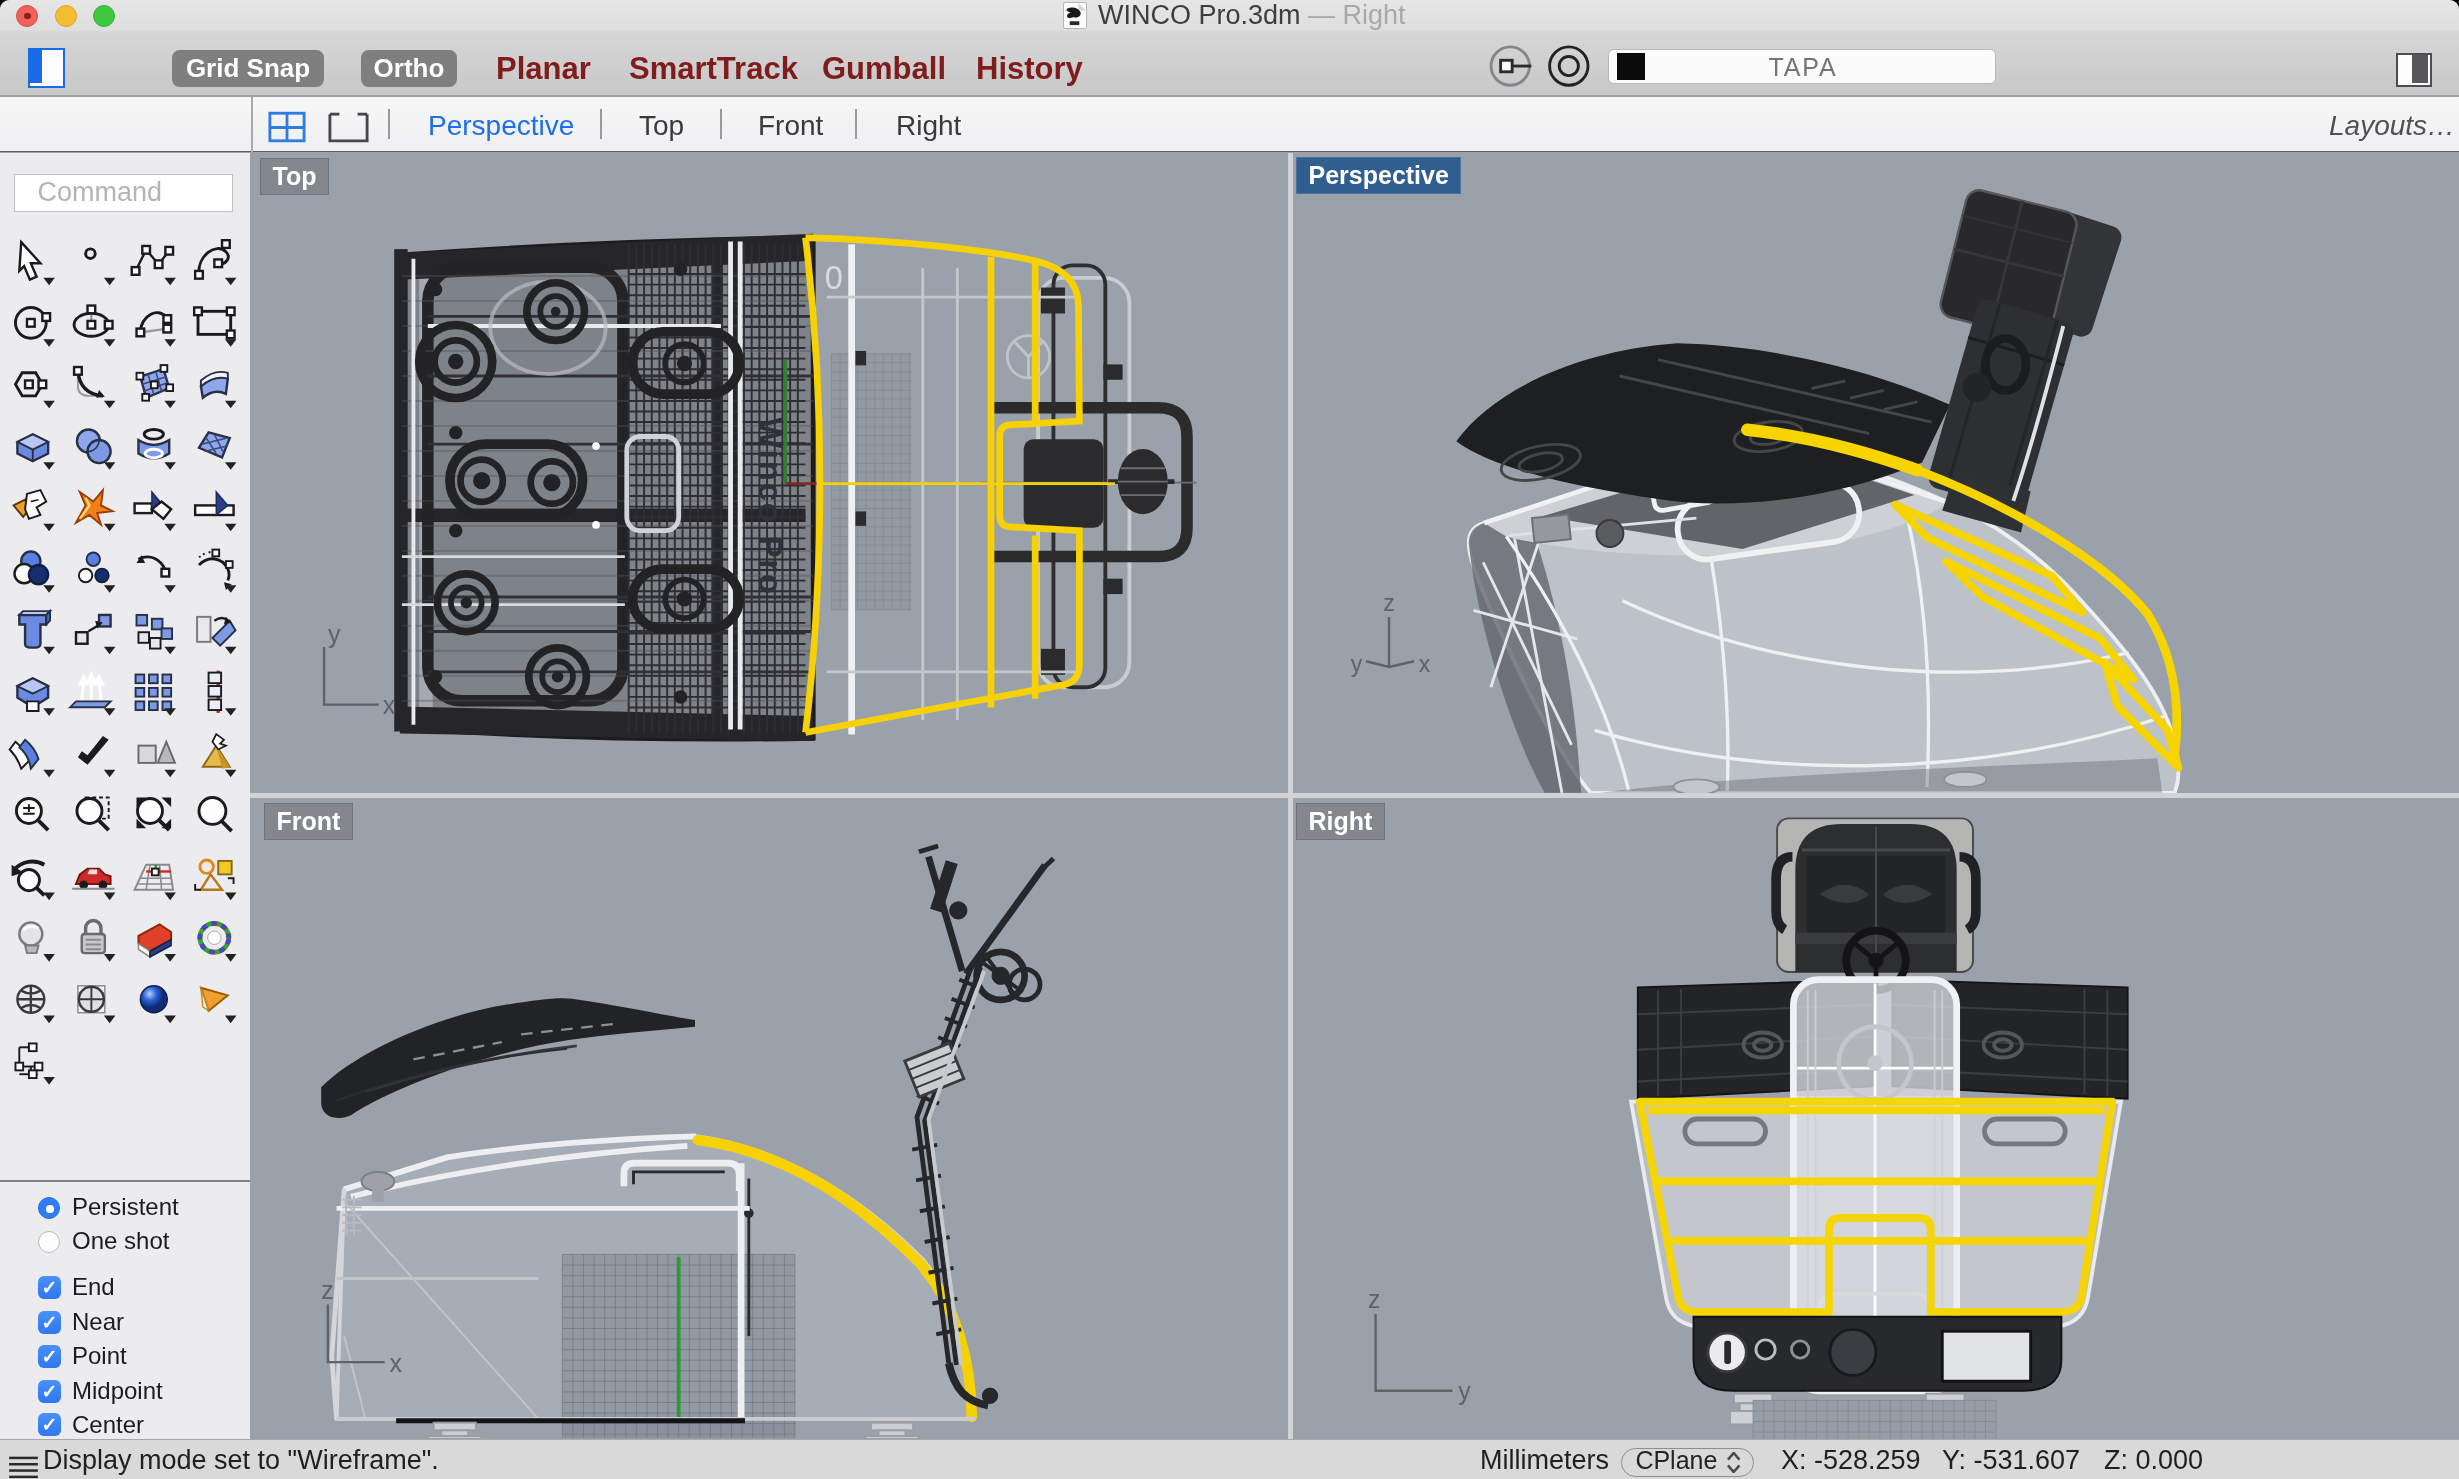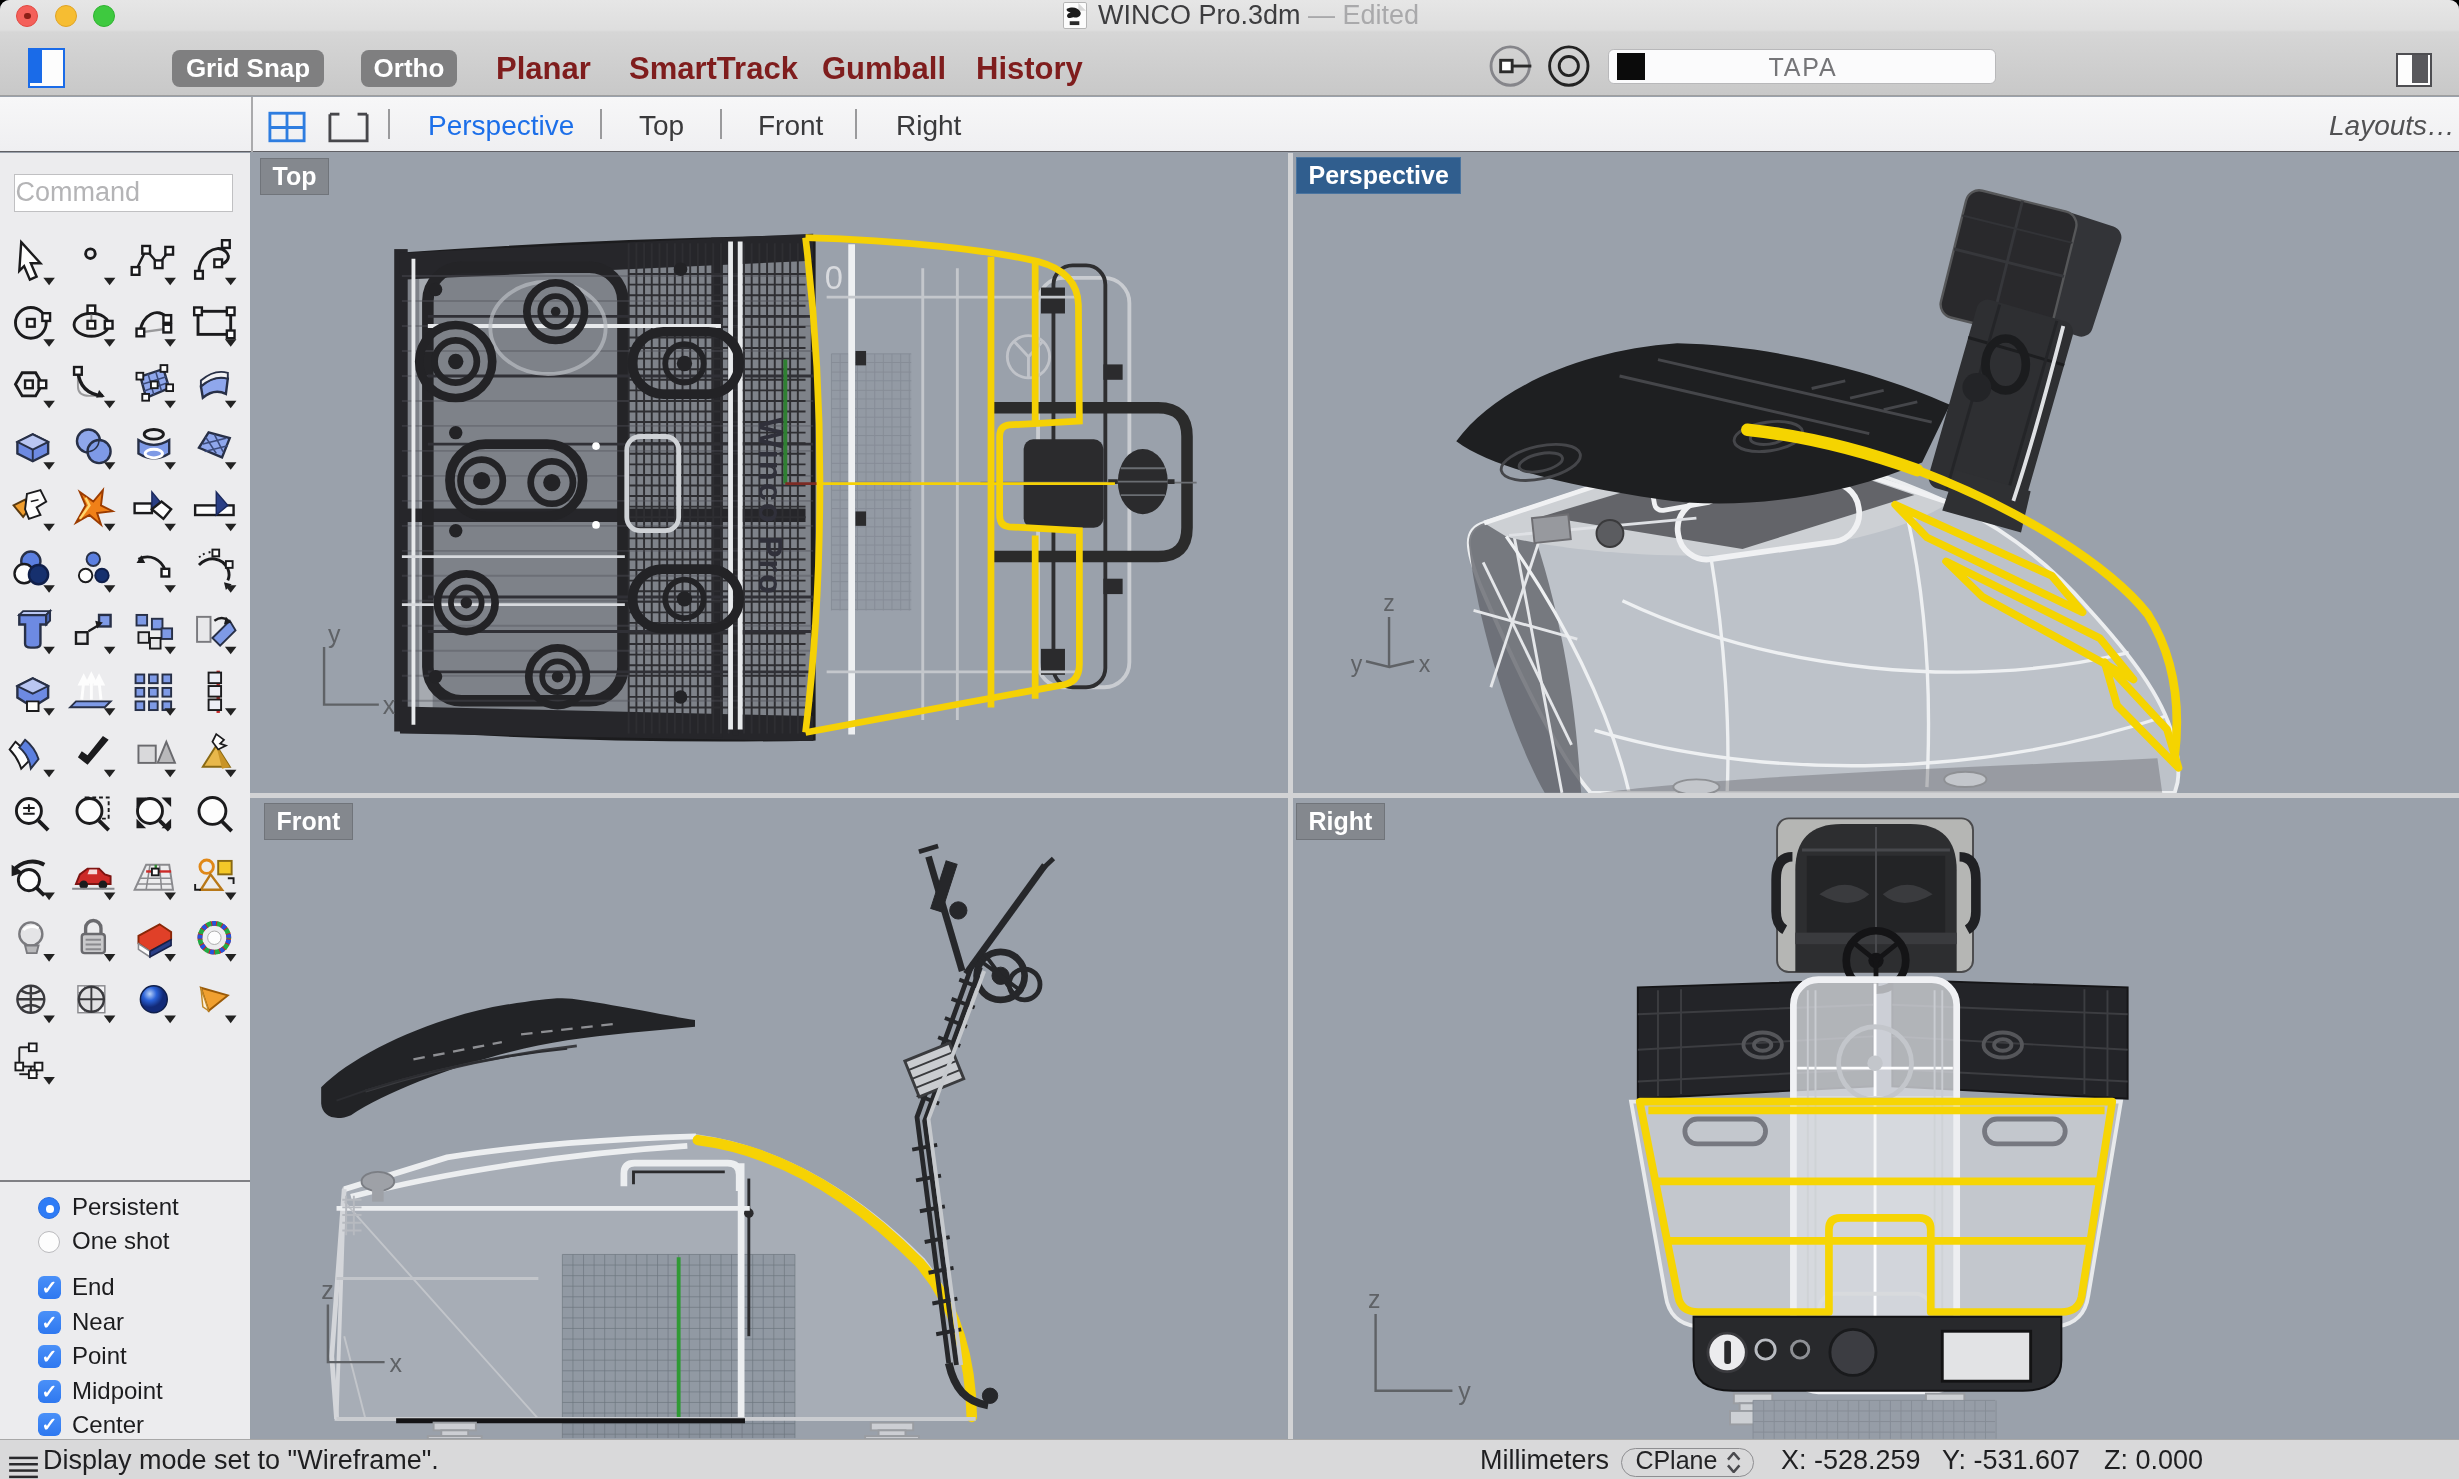--- a/index.html
+++ b/index.html
@@ -17,21 +17,21 @@
           font-size:26px; font-weight:700; text-align:center; line-height:37px; }
   .tlabel { top:50px; height:37px; color:#7f1d1d; font-size:31px; font-weight:700; line-height:37px; }
   
   .tabsrow { left:0; top:97px; width:2459px; height:55px;
     background:linear-gradient(#f7f7f8,#efeff1); border-bottom:1.9px solid #606065; }
   .vtab { top:13.4px; font-size:28px; color:#3a3a3c; }
   .vsep { top:11.5px; width:1.9px; height:30px; background:#9a9a9c; }
   
   .sidebar { left:0; top:153px; width:250px; height:1286px; background:#ececee; }
   .cmd { left:14.4px; top:21px; width:219px; height:38px; background:#fff;
-         border:1.9px solid #c0c0c2; font-size:27px; color:#b4b4b6; line-height:35px; padding-left:0; }
+         border:1.9px solid #c0c0c2; font-size:27px; color:#b4b4b6; line-height:35px; padding-left:22px; }
   .snapdiv { left:0px; top:1027px; width:250px; height:1.9px; background:#808084; }
   .radio { width:22px; height:22px; border-radius:50%; }
   .slabel { font-size:24px; color:#1c1c1e; }
   .cbox { width:23px; height:23px; border-radius:5.8px;
           background:linear-gradient(#4a90f8,#2e78f0); color:#fff; text-align:center;
           font-size:19px; font-weight:700; line-height:23px; }
   
   .vpwrap { left:250px; top:153px; width:2210px; height:1286px; background:#d2d3d5; }
   .vp { background:#9aa1ab; overflow:hidden; }
   .chip { font-weight:700; font-size:25px; color:#fff; height:37px; line-height:34px;
@@ -50,21 +50,21 @@
 <div class="abs tl" style="left:55px; background:#f6bd32; border:1px solid #dfa325;"></div>
 <div class="abs tl" style="left:93px; background:#3ec93f; border:1px solid #2fb231;"></div>
 
 <div class="abs" style="left:1063px; top:1.9px; width:24px; height:27px; background:#fcfcfc; border:1px solid #b5b5b5; border-radius:1.9px;">
   <svg width="22" height="25" viewBox="0 0 23 26">
     <path d="M15 0 L23 8 L15 8 Z" fill="#d8d8d8"></path>
     <path d="M3 6 C9 3 15 5 17 9 C19 12 15 16 11 15 C8 14 6 17 4 15 C2 13 4 10 7 10 C4 9 2 8 3 6 Z" fill="#1b1b1b"></path>
     <rect x="6" y="19" width="10" height="4" fill="#2a2a2a"></rect>
   </svg>
 </div>
-<div class="abs title" style="left:1098px;">WINCO Pro.3dm <span style="color:#a9a9ab">— Edited</span></div>
+<div class="abs title" style="left:1098px;">WINCO Pro.3dm <span style="color:#a9a9ab">— Right</span></div>
 
 <div class="abs" style="left:28px; top:48px; width:37px; height:40px; border:2.9px solid #1a6be8; background:#fdfdfd;">
   <div class="abs" style="left:0; top:0; width:11.5px; height:33px; background:#1a6be8;"></div>
 </div>
 
 <div class="abs tbtn" style="left:172px; width:152px;">Grid Snap</div>
 <div class="abs tbtn" style="left:361px; width:96px;">Ortho</div>
 <div class="abs tlabel" style="left:496px;">Planar</div>
 <div class="abs tlabel" style="left:629px;">SmartTrack</div>
 <div class="abs tlabel" style="left:822px;">Gumball</div>

